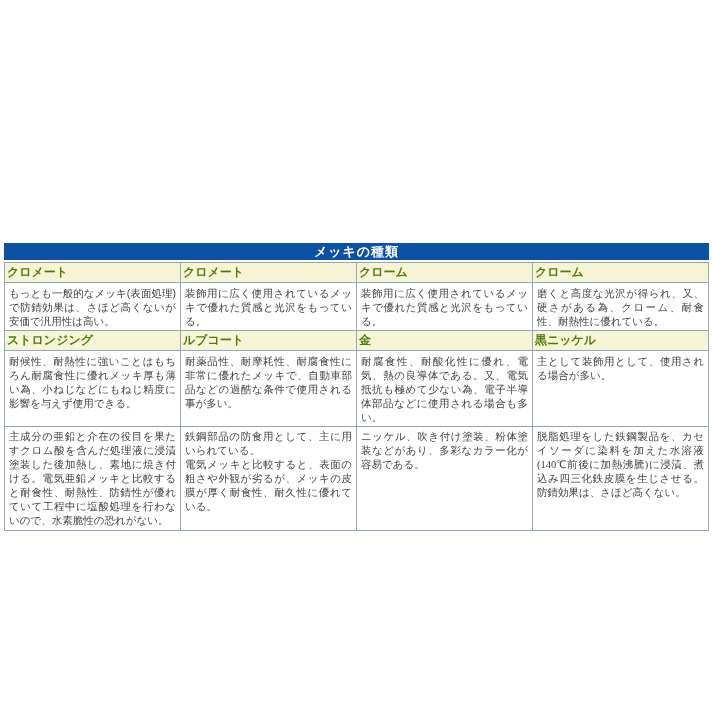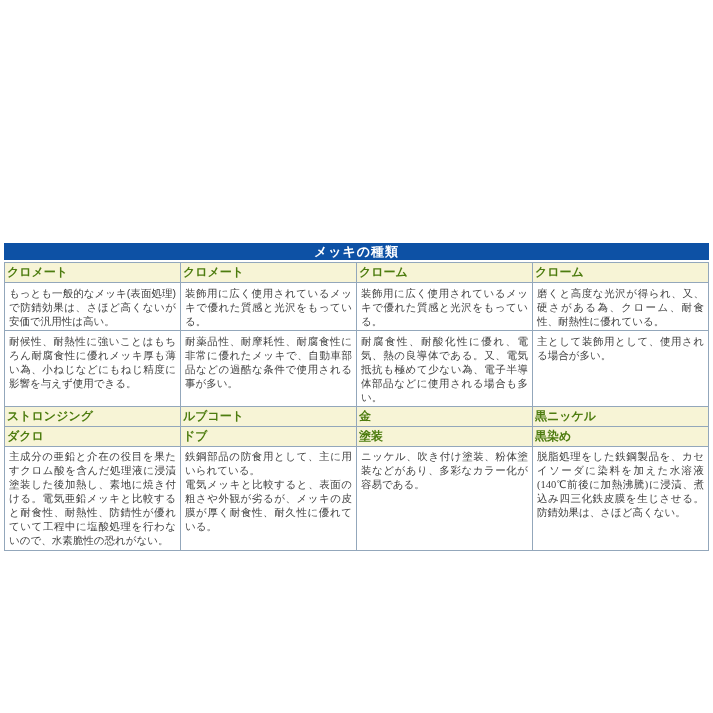--- a/index.html
+++ b/index.html
@@ -86,36 +86,30 @@
         <td class="hdr">クローム</td>
         <td class="hdr">クローム</td>
       </tr>
       <tr>
         <td class="desc h-a">もっとも一般的なメッキ(表面処理)で防錆効果は、さほど高くないが安価で汎用性は高い。</td>
         <td class="desc h-a">装飾用に広く使用されているメッキで優れた質感と光沢をもっている。</td>
         <td class="desc h-a">装飾用に広く使用されているメッキで優れた質感と光沢をもっている。</td>
         <td class="desc h-a">磨くと高度な光沢が得られ、又、硬さがある為、クローム、耐食性、耐熱性に優れている。</td>
       </tr>
       <tr>
-        <td class="desc h-b">耐候性、耐熱性に強いことはもちろん耐腐食性に優れメッキ厚も薄い為、小ねじなどにもねじ精度に影響を与えず使用できる。</td>
-        <td class="desc h-b">耐薬品性、耐摩耗性、耐腐食性に非常に優れたメッキで、自動車部品などの過酷な条件で使用される事が多い。</td>
-        <td class="desc h-b">耐腐食性、耐酸化性に優れ、電気、熱の良導体である。又、電気抵抗も極めて少ない為、電子半導体部品などに使用される場合も多い。</td>
-        <td class="desc h-b">主として装飾用として、使用される場合が多い。</td>
-      </tr>
-      <tr>
         <td class="hdr">ストロンジング</td>
         <td class="hdr">ルブコート</td>
         <td class="hdr">金</td>
         <td class="hdr">黒ニッケル</td>
       </tr>
       <tr>
-        <td class="hdr">ダクロ</td>
-        <td class="hdr">ドブ</td>
-        <td class="hdr">塗装</td>
-        <td class="hdr">黒染め</td>
+        <td class="desc h-b">耐候性、耐熱性に強いことはもちろん耐腐食性に優れメッキ厚も薄い為、小ねじなどにもねじ精度に影響を与えず使用できる。</td>
+        <td class="desc h-b">耐薬品性、耐摩耗性、耐腐食性に非常に優れたメッキで、自動車部品などの過酷な条件で使用される事が多い。</td>
+        <td class="desc h-b">耐腐食性、耐酸化性に優れ、電気、熱の良導体である。又、電気抵抗も極めて少ない為、電子半導体部品などに使用される場合も多い。</td>
+        <td class="desc h-b">主として装飾用として、使用される場合が多い。</td>
       </tr>
       <tr>
         <td class="desc h-c">主成分の亜鉛と介在の役目を果たすクロム酸を含んだ処理液に浸漬塗装した後加熱し、素地に焼き付ける。電気亜鉛メッキと比較すると耐食性、耐熱性、防錆性が優れていて工程中に塩酸処理を行わないので、水素脆性の恐れがない。</td>
         <td class="desc h-c">鉄鋼部品の防食用として、主に用いられている。
 電気メッキと比較すると、表面の粗さや外観が劣るが、メッキの皮膜が厚く耐食性、耐久性に優れている。</td>
         <td class="desc h-c">ニッケル、吹き付け塗装、粉体塗装などがあり、多彩なカラー化が容易である。</td>
         <td class="desc h-c">脱脂処理をした鉄鋼製品を、カセイソーダに染料を加えた水溶液(140℃前後に加熱沸騰)に浸漬、煮込み四三化鉄皮膜を生じさせる。防錆効果は、さほど高くない。</td>
       </tr>
     </tbody>
       </table>

